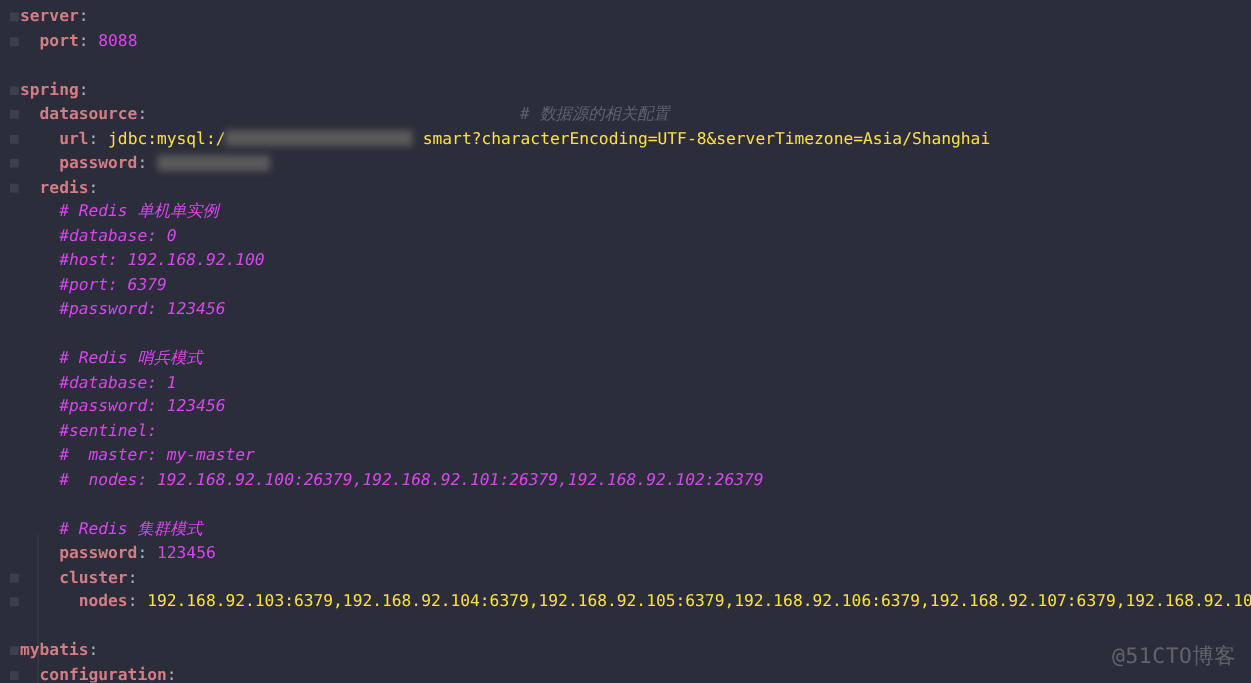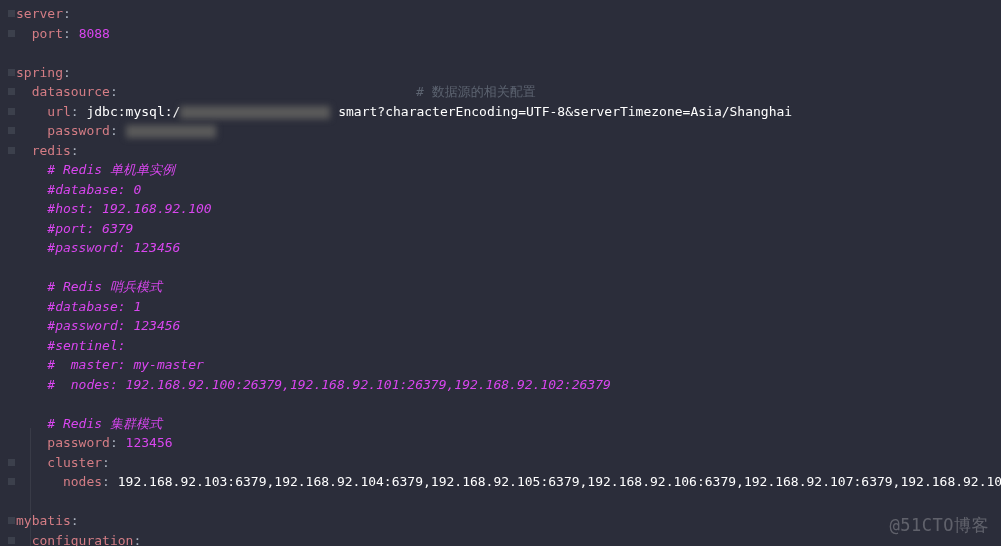--- a/index.html
+++ b/index.html
@@ -30,39 +30,40 @@
       height: 7px;
       background: #5c6370;
       opacity: 0.35;
     }
     .code {
       flex: 1;
       white-space: pre;
       position: relative;
     }
     .line { display: block; min-height: 19.5px; }
-    .k { color: #d47d85; }        
+    .k { color: #d47d85; font-weight: bold; }        
     .c { color: #abb2bf; }        
     .n { color: #d946ef; }        
-    .s { color: #ffffff; text-align: center; }        
+    .s { color: #fde047; text-align: center; }        
     .com { color: #d946ef; font-style: italic; }
     .censor {
       display: inline-block;
       background: #5a5a5a;
       filter: blur(3px);
       height: 13px;
       vertical-align: middle;
     }
     .censor1 { width: 150px; }
     .censor2 { width: 90px; }
     .top-comment {
       position: absolute;
       left: 400px;
       top: 0;
       color: #5c6370;
+      font-style: italic;
     }
     .watermark {
       position: absolute;
       right: 12px;
       bottom: 8px;
       color: rgba(255,255,255,0.25);
       font-size: 17px;
       letter-spacing: 0.5px;
     }
     .cursor-line {

